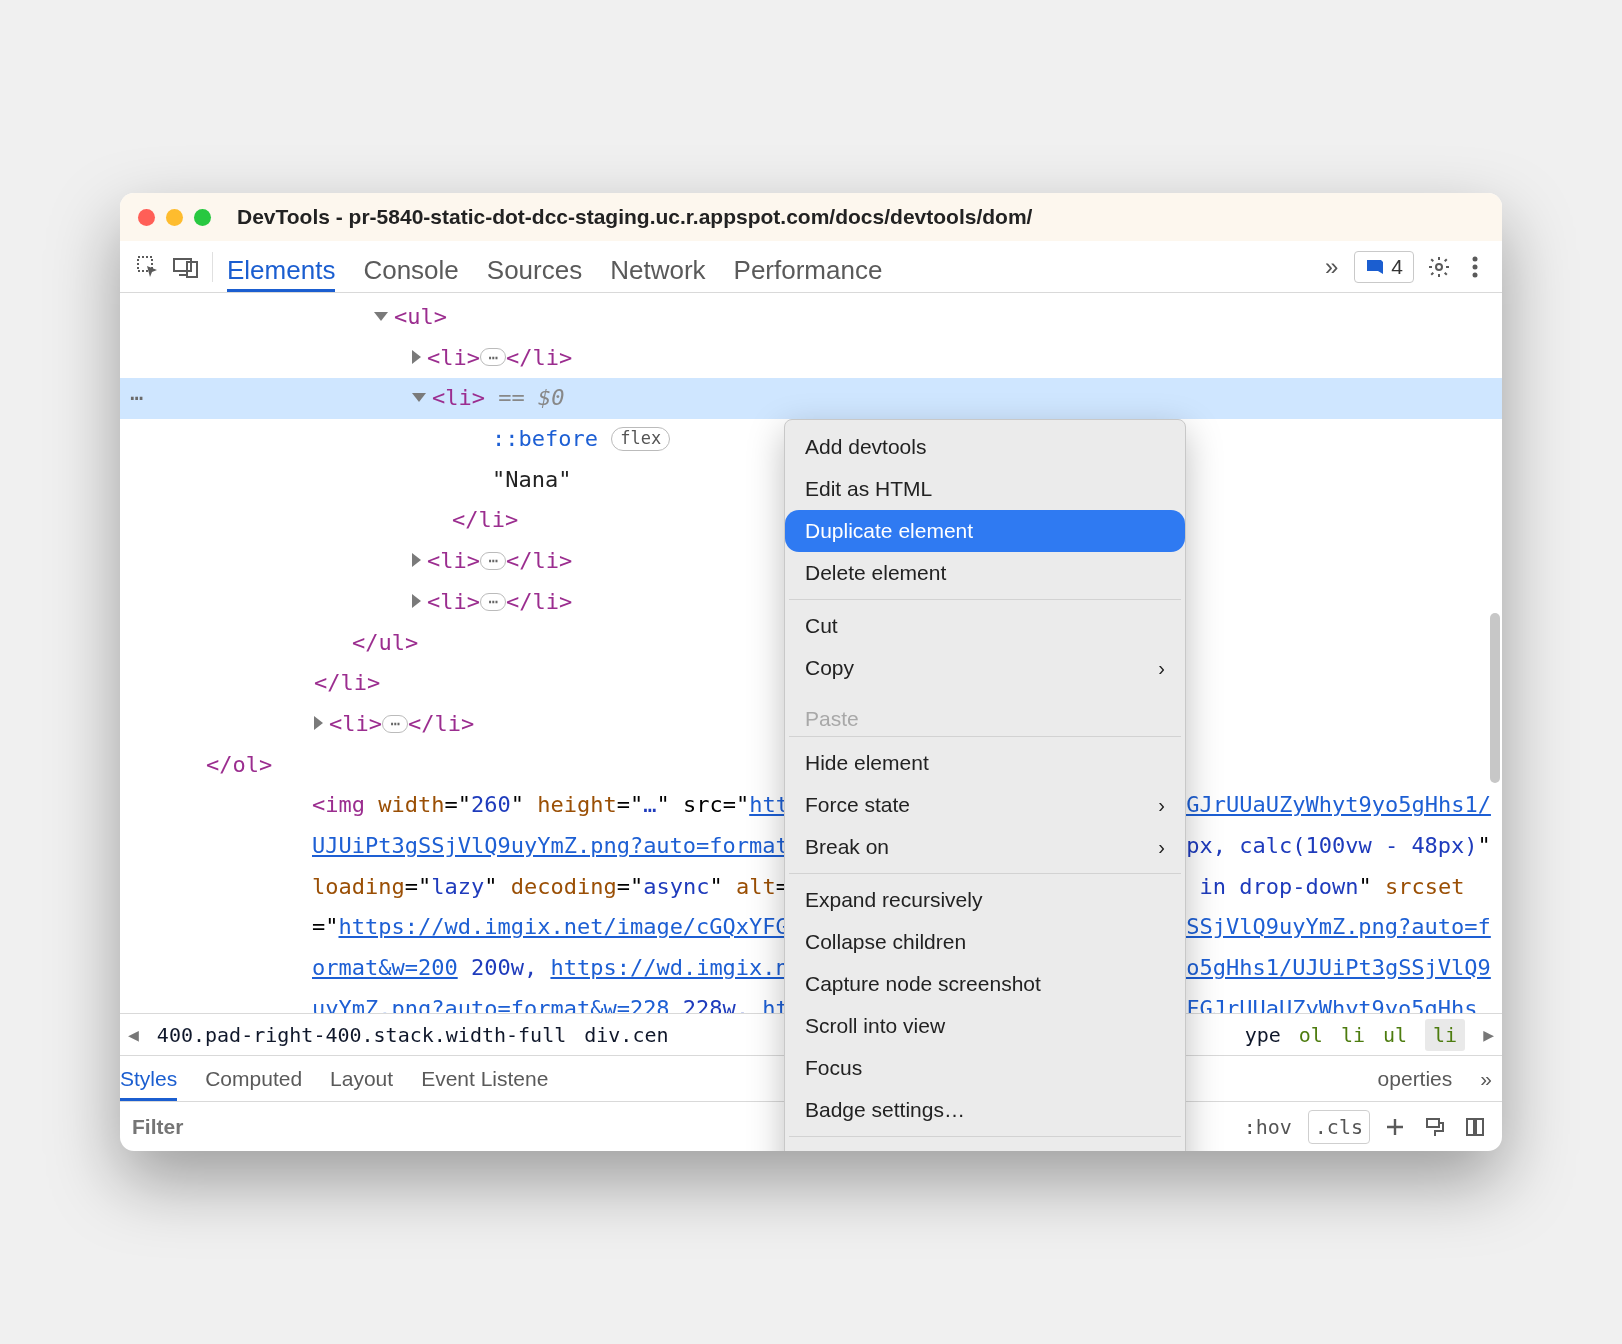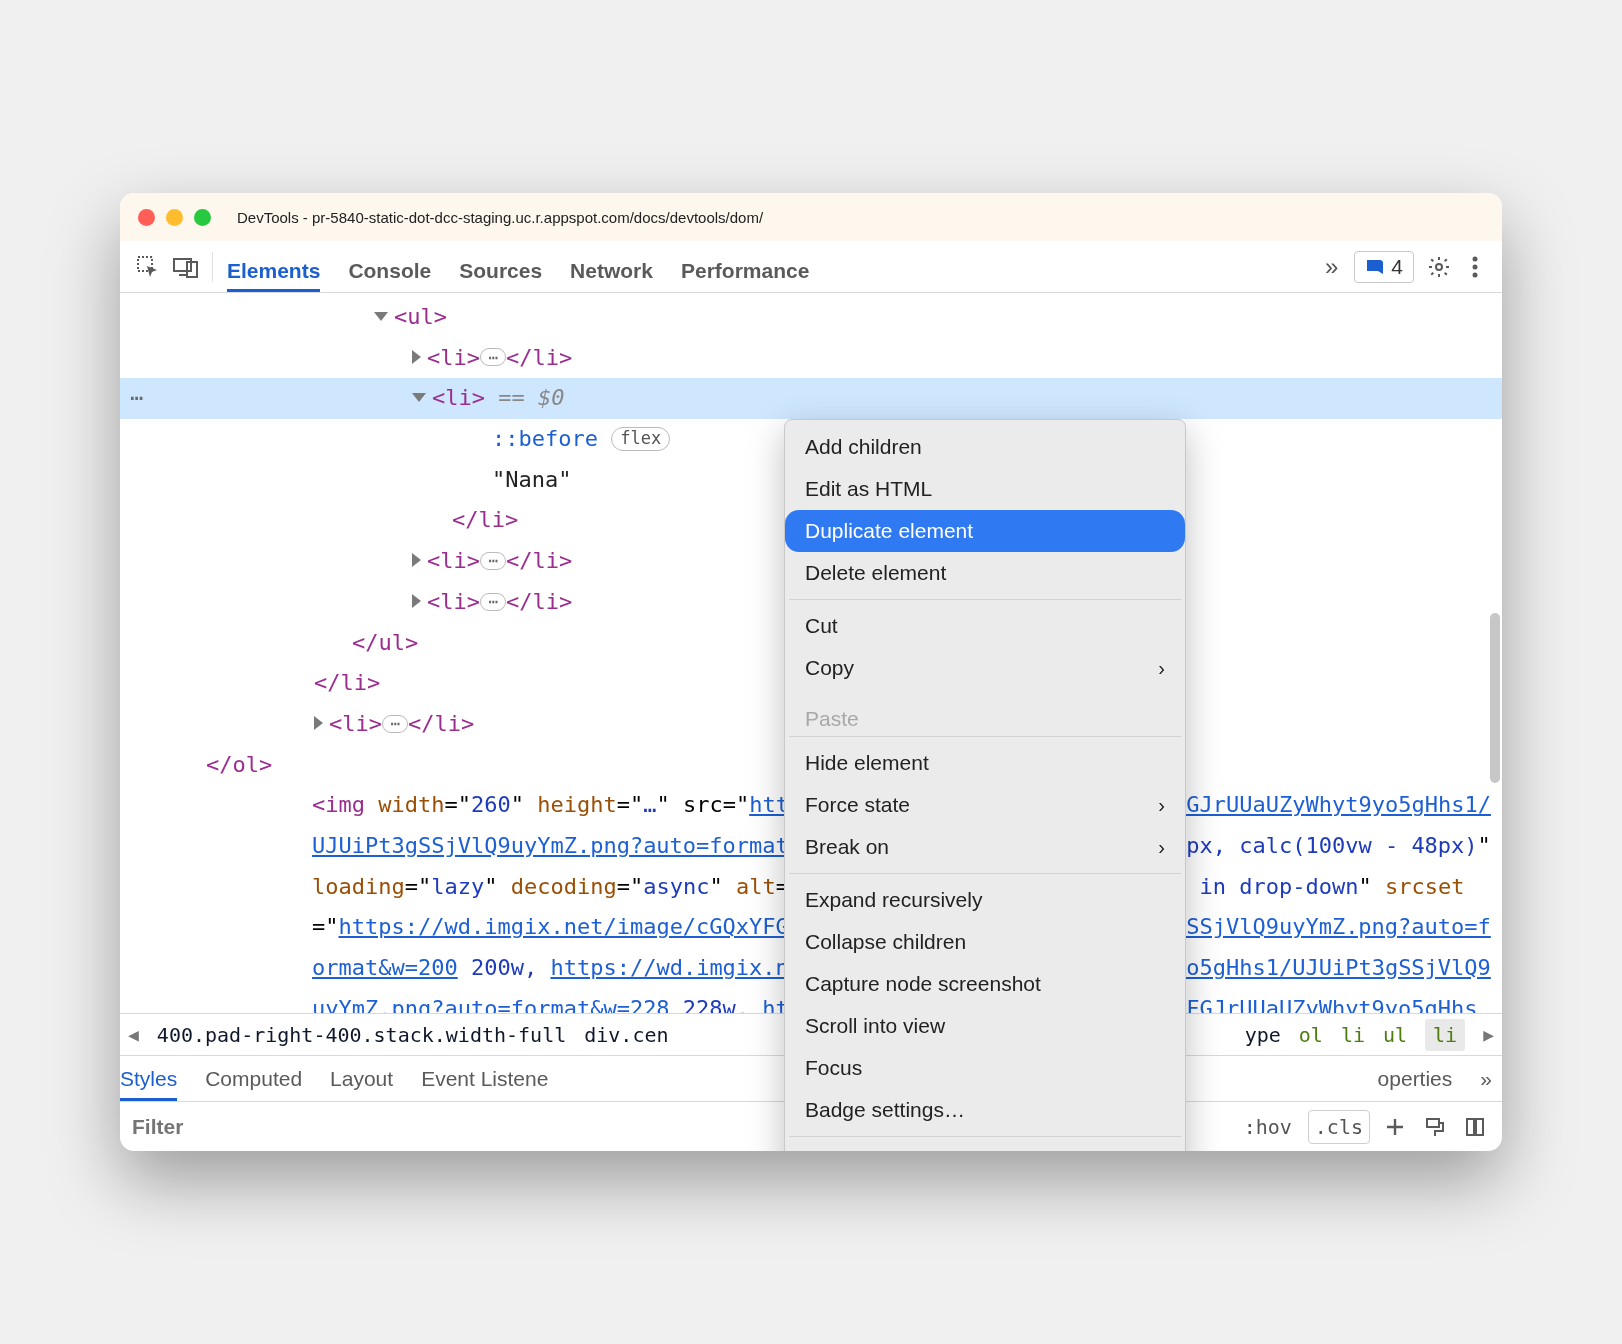--- a/index.html
+++ b/index.html
@@ -33,22 +33,22 @@
   }
   .traffic { display: flex; gap: 11px; }
   .traffic span { width: 17px; height: 17px; border-radius: 50%; }
   .t-close { background: #ff5f57; }
   .t-min { background: #febc2e; }
   .t-max { background: #28c840; }
   .titlebar-title {
     flex: 1;
     text-align: left;
     color: #222;
-    font-size: 15px;
-    font-weight: 400;
+    font-size: 21px;
+    font-weight: 700;
     padding-left: 14px;
     white-space: nowrap;
     overflow: hidden;
     text-overflow: ellipsis;
   }
 
   
   .toolbar {
     height: 52px;
     display: flex;
@@ -62,21 +62,21 @@
     width: 36px; height: 36px;
     display: flex; align-items: center; justify-content: center;
     color: #5a5a5a;
     border-radius: 4px;
   }
   .tb-sep { width: 1px; height: 30px; background: #e0e0e0; margin: 0 6px; }
 
   .tabs { display: flex; align-items: stretch; height: 100%; gap: 28px; margin-left: 6px; }
   .tab {
     display: flex; align-items: center;
-    color: #5a5a5a; font-size: 21px; font-weight: 700;
+    color: #5a5a5a; font-size: 26px; font-weight: 400;
     border-bottom: 3px solid transparent; padding-top: 11px;
     cursor: pointer;
   }
   .tab.active { color: #1b5ed0; border-bottom-color: #1b5ed0; }
   .tb-spacer { flex: 1; }
 
   .more-chevron { font-size: 24px; color: #555; padding: 0 8px; }
 
   .issues-badge {
     display: flex; align-items: center; gap: 6px;
@@ -375,21 +375,21 @@
               <rect x="3" y="3" width="7" height="16"></rect>
               <rect x="12" y="3" width="7" height="16"></rect>
             </svg>
         </span>
       </div>
     </div>
   </div>
 
   <div class="context-menu" id="ctx">
       <div class="cm-item">
-        <span>Add children</span>
+        <span>Add devtools</span>
       </div>
       <div class="cm-item">
         <span>Edit as HTML</span>
       </div>
       <div class="cm-item highlight">
         <span>Duplicate element</span>
       </div>
       <div class="cm-item">
         <span>Delete element</span>
       </div>

